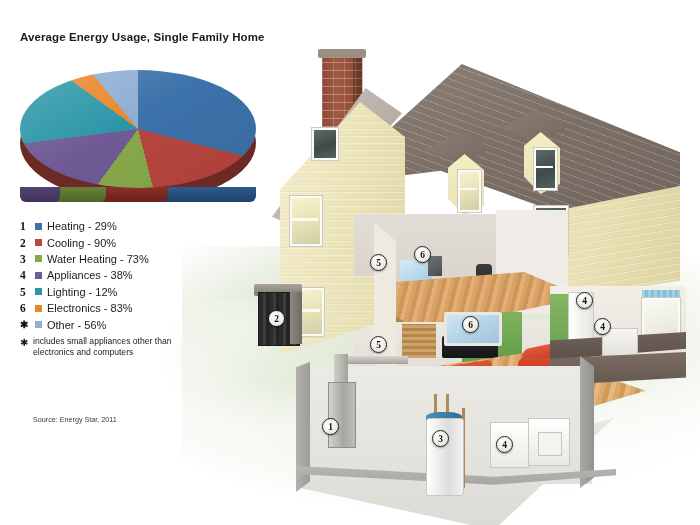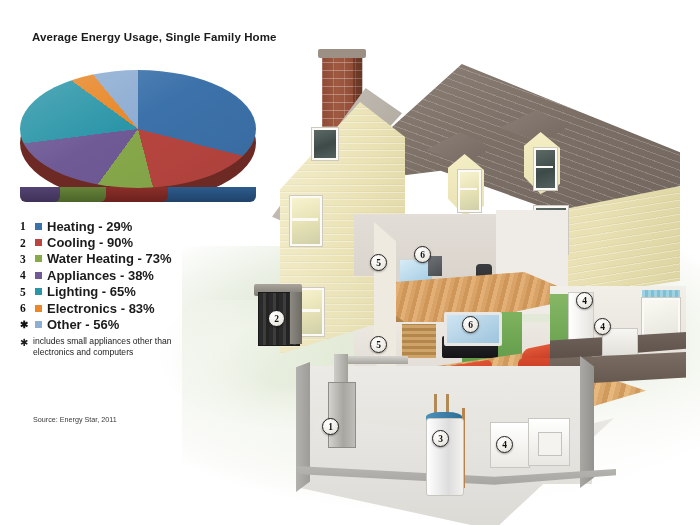--- a/index.html
+++ b/index.html
@@ -13,38 +13,38 @@
           radial-gradient(ellipse 70% 55% at 78% 75%, rgba(255,255,255,.75) 0%, rgba(255,255,255,0) 60%),
           linear-gradient(170deg,#d9e3cd 0%,#e3ead9 45%,#eef2e6 78%,#ffffff 100%);
         -webkit-mask-image:radial-gradient(ellipse 78% 70% at 48% 42%, #000 42%, transparent 86%);
         mask-image:radial-gradient(ellipse 78% 70% at 48% 42%, #000 42%, transparent 86%);}
   .lawn2{position:absolute;left:150px;top:300px;width:230px;height:130px;
          background:linear-gradient(120deg,#ffffff 0%,#e7eede 55%,#dde6cf 100%);
          -webkit-mask-image:radial-gradient(ellipse 70% 70% at 60% 40%,#000 35%,transparent 85%);
          mask-image:radial-gradient(ellipse 70% 70% at 60% 40%,#000 35%,transparent 85%);}
 
   
-  .title{position:absolute;left:32px;top:31px;font-size:11.5px;font-weight:bold;color:#1b1b1b;letter-spacing:.1px;}
+  .title{position:absolute;left:20px;top:31px;font-size:11.5px;font-weight:bold;color:#1b1b1b;letter-spacing:.1px;}
 
   .pie-wrap{position:absolute;left:12px;top:62px;width:252px;height:150px;}
   .pie-side{position:absolute;left:8px;top:22px;width:236px;height:118px;border-radius:50%;
             background:#6d2a24;}
   .pie-top{position:absolute;left:8px;top:8px;width:236px;height:118px;border-radius:50%;overflow:hidden;}
   .pie-top .slice{position:absolute;left:0;top:0;width:100%;height:100%;}
   .gloss{position:absolute;left:8px;top:8px;width:236px;height:118px;border-radius:50%;
          background:linear-gradient(150deg,rgba(255,255,255,.20),rgba(255,255,255,0) 46%,rgba(0,0,0,.07) 100%);
          pointer-events:none;}
   .edge-seg{position:absolute;height:15px;bottom:10px;border-radius:0 0 6px 6px;}
 
   
   .legend{position:absolute;left:20px;top:218px;width:210px;}
   .lrow{display:flex;align-items:center;height:16.4px;}
   .lnum{width:15px;font-family:"Liberation Serif",serif;font-weight:bold;font-size:11.5px;color:#111;text-align:left;}
   .lsw{width:7px;height:7px;margin-right:5px;flex:none;}
-  .ltxt{font-size:13px;color:#1b1b1b;white-space:nowrap;font-weight:bold;}
+  .ltxt{font-size:11px;color:#1b1b1b;white-space:nowrap;}
   .foot{position:absolute;left:20px;top:336px;width:185px;display:flex;font-size:8.6px;color:#1b1b1b;line-height:1.32;}
   .foot .star{width:13px;flex:none;font-size:10px;}
   .source{position:absolute;left:33px;top:415px;font-size:7.2px;color:#3a3a3a;}
 
   
   .house{position:absolute;left:250px;top:36px;width:450px;height:470px;}
   .p{position:absolute;}
 
   
   .chim{left:72px;top:18px;width:40px;height:105px;
@@ -247,21 +247,21 @@
       <span class="ltxt">Water Heating - 73%</span>
     </div>
     <div class="lrow">
       <span class="lnum">4</span>
       <span class="lsw" style="background:#6f5a96"></span>
       <span class="ltxt">Appliances - 38%</span>
     </div>
     <div class="lrow">
       <span class="lnum">5</span>
       <span class="lsw" style="background:#2b96a8"></span>
-      <span class="ltxt">Lighting - 65%</span>
+      <span class="ltxt">Lighting - 12%</span>
     </div>
     <div class="lrow">
       <span class="lnum">6</span>
       <span class="lsw" style="background:#e8882a"></span>
       <span class="ltxt">Electronics - 83%</span>
     </div>
     <div class="lrow">
       <span class="lnum" style="font-size:10px">✱</span>
       <span class="lsw" style="background:#8faed3"></span>
       <span class="ltxt">Other - 56%</span>

